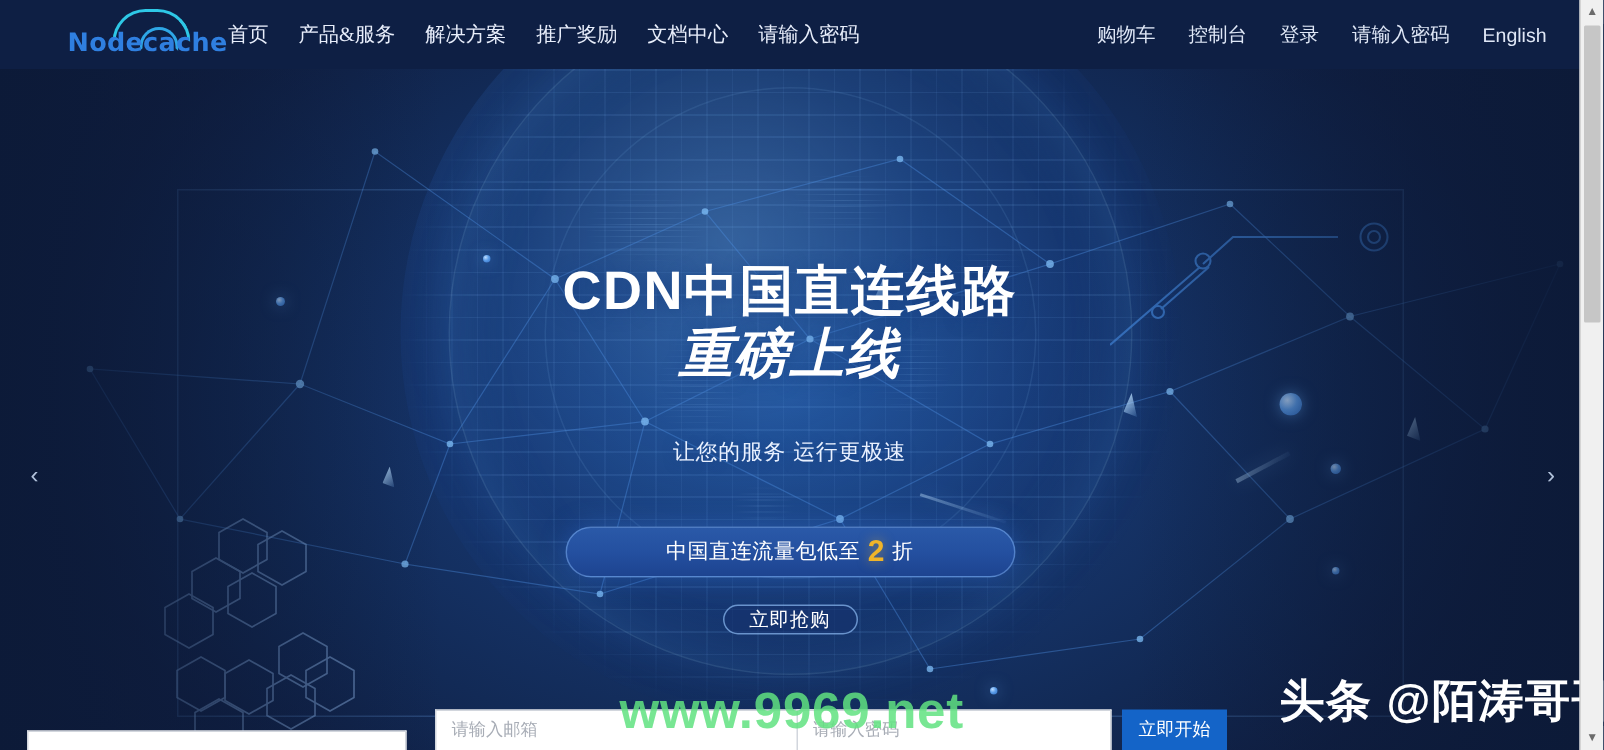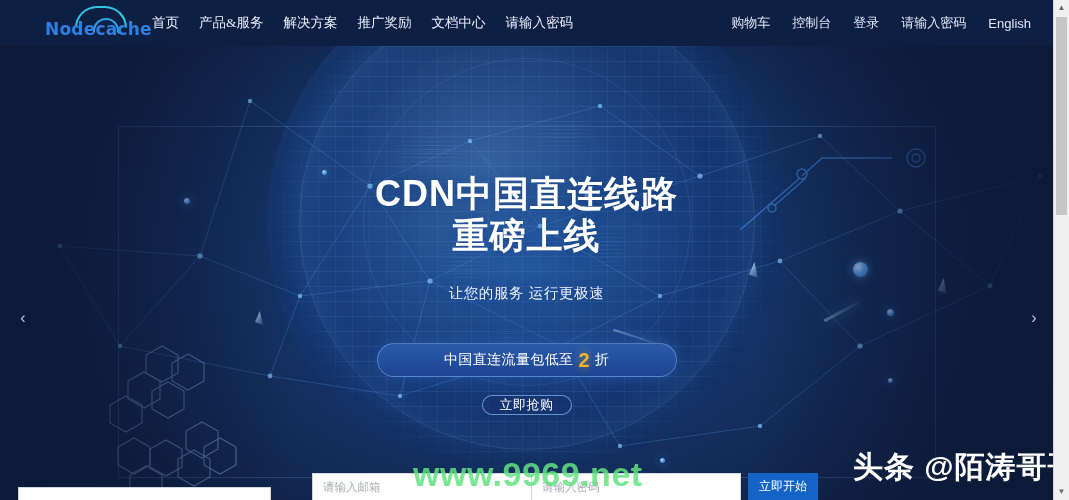--- a/index.html
+++ b/index.html
@@ -188,23 +188,24 @@
   #title1 {
     margin-top:127px;
     font-size:36px; font-weight:bold; color:#ffffff;
     letter-spacing:1px; line-height:1.18;
     text-shadow:0 1px 12px rgba(20,60,130,.7);
   }
   #title2 {
     font-size:36px; font-weight:bold; color:#ffffff;
     letter-spacing:1px; line-height:1.18;
     text-shadow:0 1px 12px rgba(20,60,130,.7);
+    font-style:italic;
   }
   #subtitle {
-    margin-top:26px;
+    margin-top:34px;
     font-size:14.5px; color:#e9f1ff; letter-spacing:.6px;
     text-shadow:0 1px 8px rgba(20,60,130,.6);
   }
 
   #promo-pill {
     margin-top:40px;
     width:300px; height:34px;
     border-radius:18px;
     background:linear-gradient(180deg,#2a59a8 0%,#2450a0 50%,#1d4490 100%);
     border:1px solid rgba(140,190,255,.45);
@@ -250,21 +251,21 @@
     height:27px;
     background:#ffffff;
     border:1px solid #d2d6dd;
     border-bottom:none;
     padding:0 10px;
     font-size:11.5px; color:#333;
     font-family:"Liberation Sans","DejaVu Sans",sans-serif;
     outline:none;
   }
   .finput::placeholder { color:#a8adb6; }
-  #email-field { left:312px; width:254px; }
+  #email-field { left:290px; width:254px; }
   #password-field { left:531px; width:210px; }
   #start-btn {
     position:absolute; left:748px; top:1px;
     width:70px; height:27px;
     background:#1464c8;
     border:none;
     color:#fff; font-size:12px;
     font-family:"Liberation Sans","DejaVu Sans",sans-serif;
     cursor:pointer;
   }

